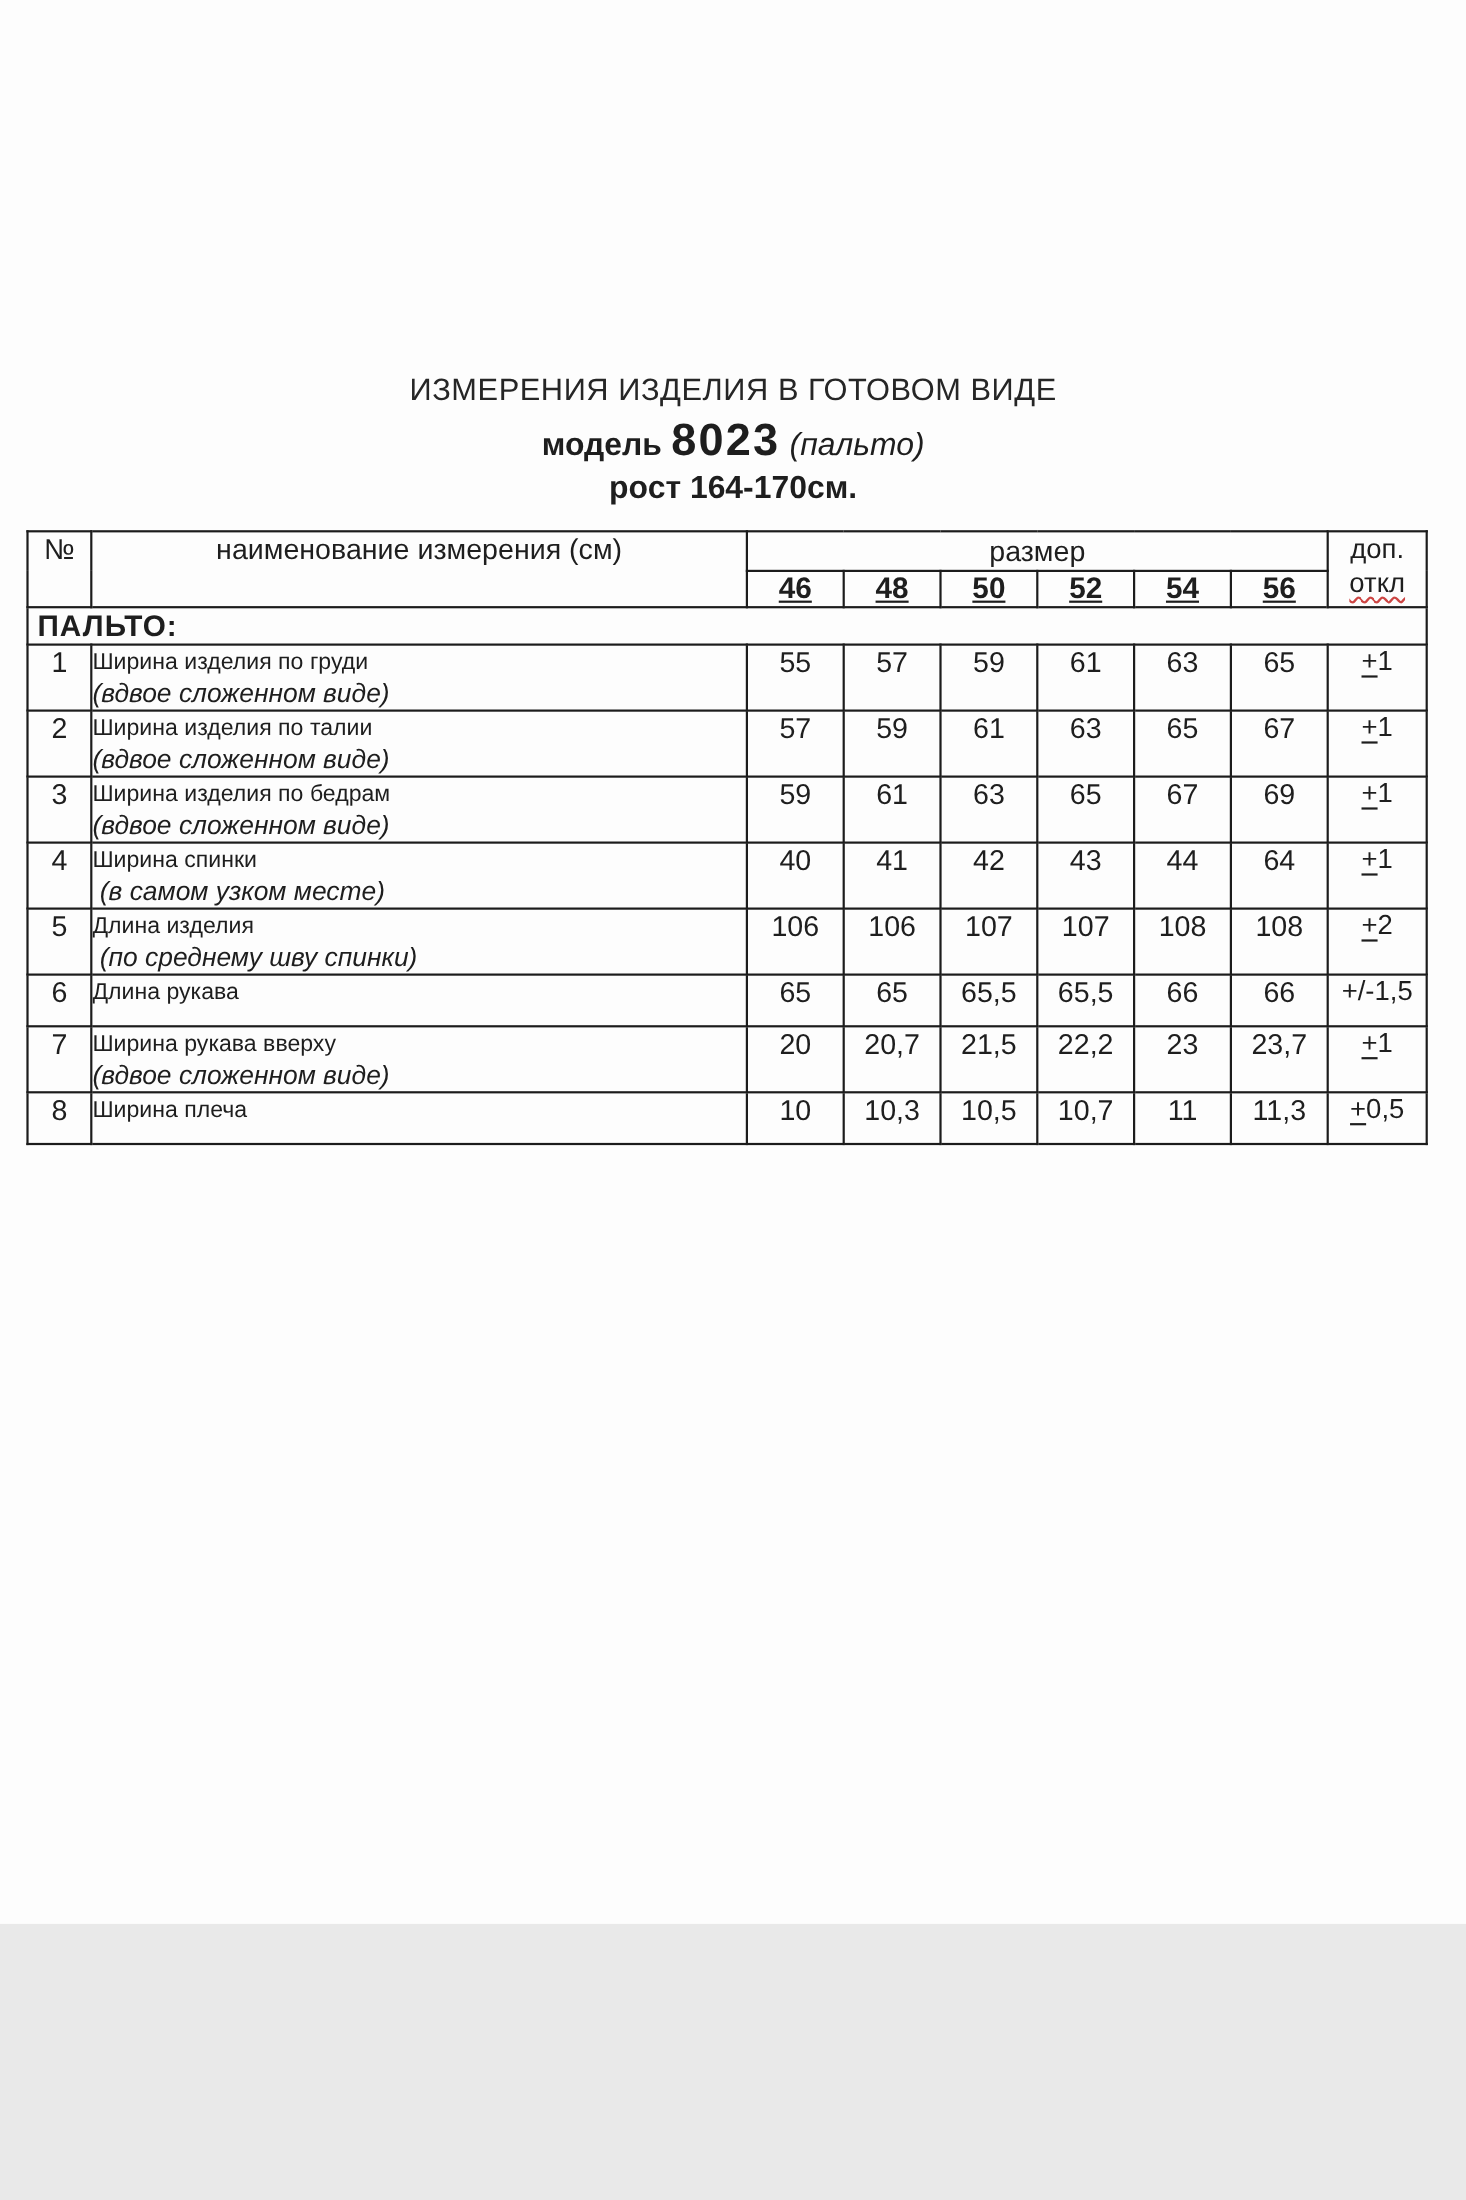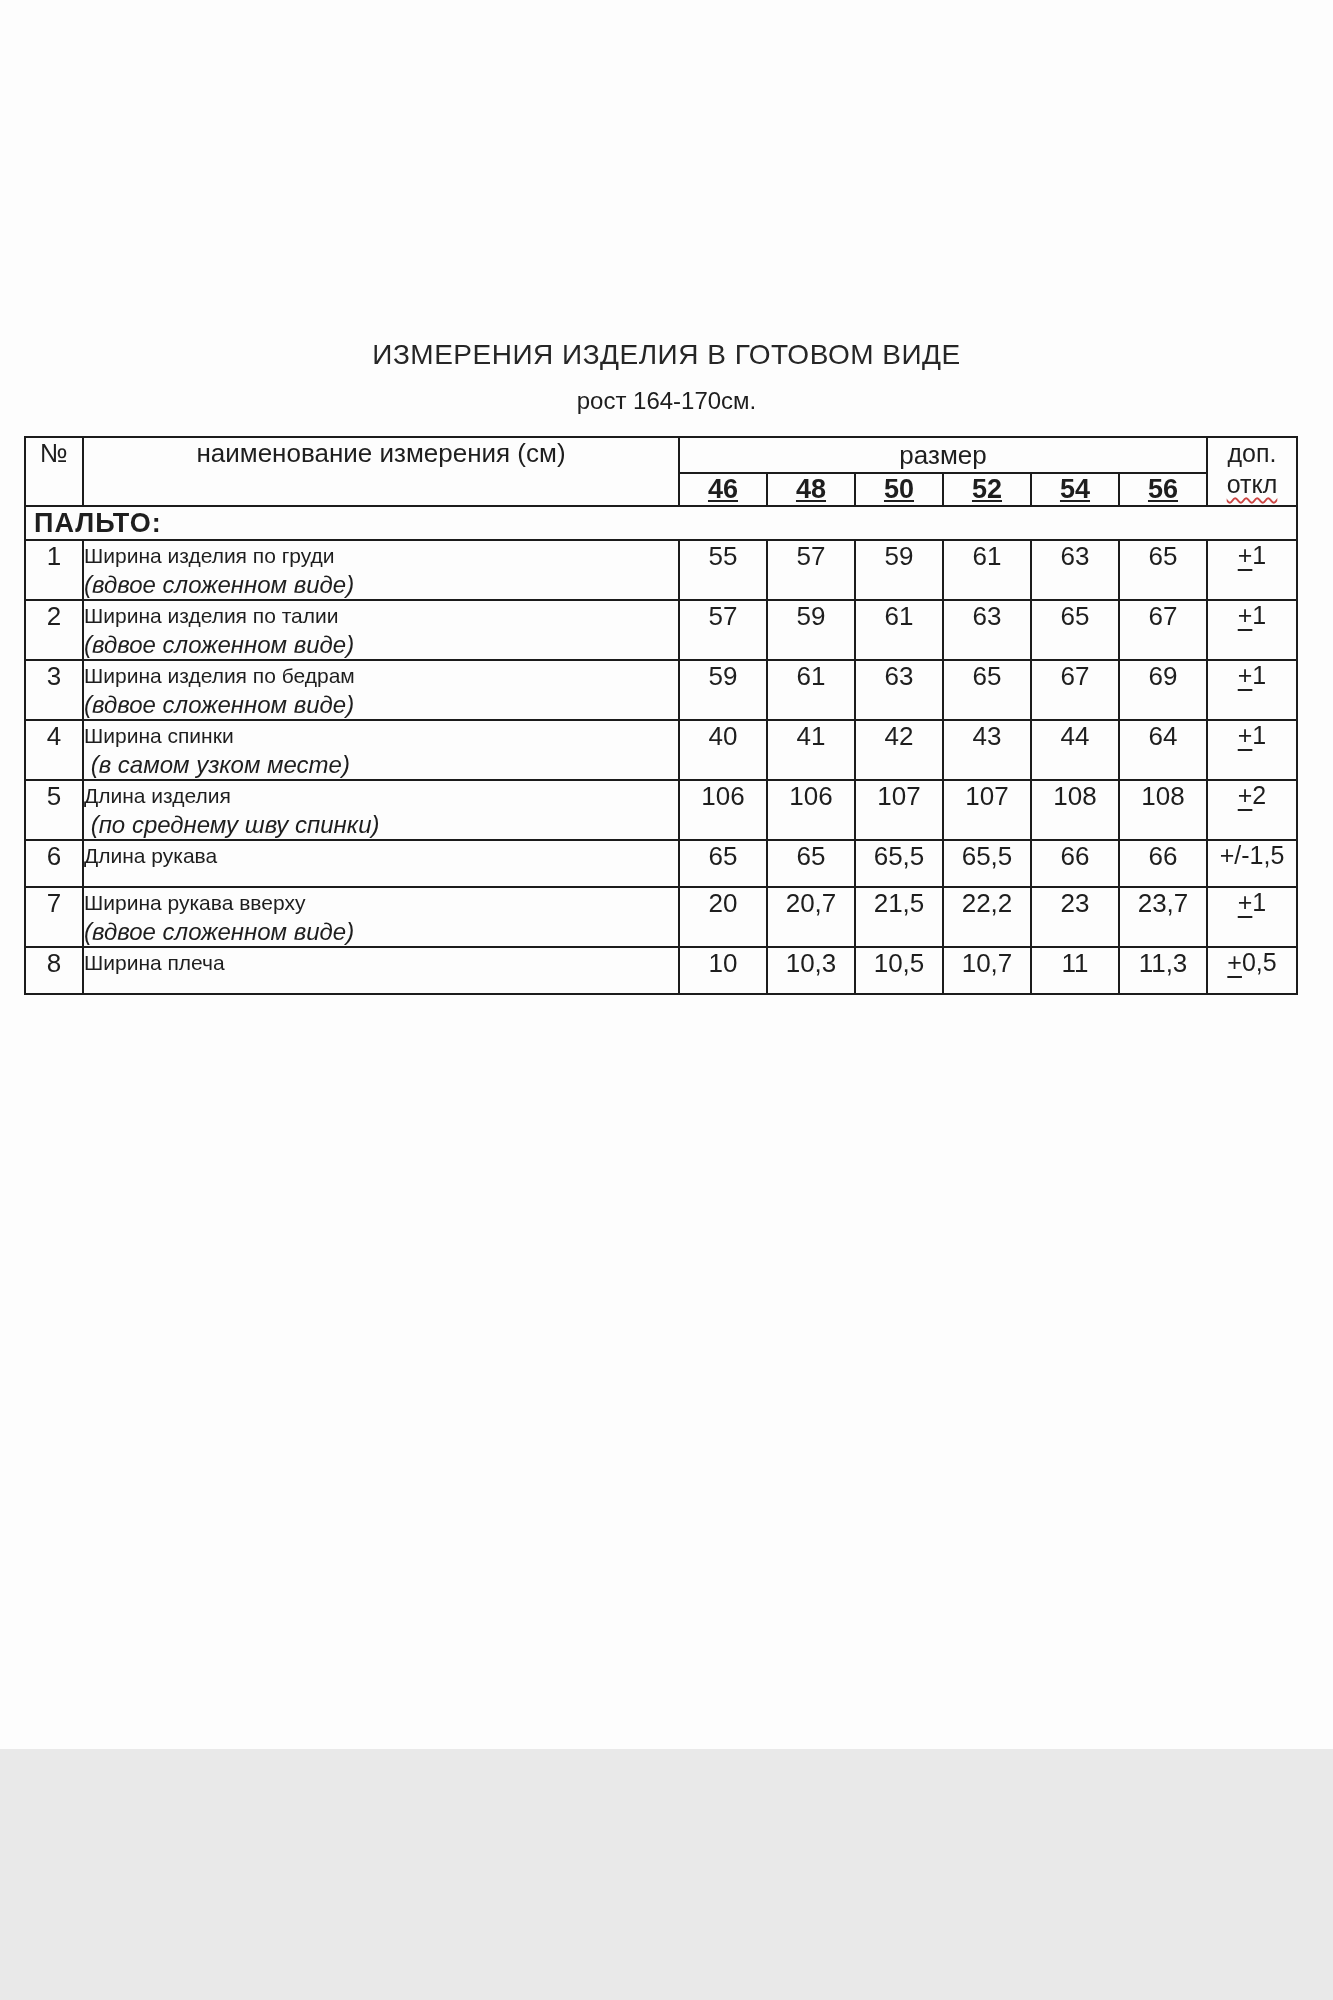--- a/index.html
+++ b/index.html
@@ -41,22 +41,23 @@
     letter-spacing: 2px;
     vertical-align: baseline;
     margin: 0 4px;
   }
   .model-kind {
     font-style: italic;
     font-size: 29px;
     vertical-align: baseline;
   }
   .doc-height-line {
-    margin-top: 20px;
-    font-size: 24px;
+    margin-top: 9px;
+    font-size: 29px;
+    font-weight: bold;
   }
   table.measure-table {
     margin: 23px 0 0 24px;
     width: 1272px;
     border-collapse: collapse;
     table-layout: fixed;
     background: #fdfdfd;
   }
   .measure-table th, .measure-table td {
     border: 2px solid #1c1c1c;
@@ -161,20 +162,25 @@
     text-underline-offset: 5px;
   }
 </style>
 </head>
 <body>
 
 <div class="page" style="--squiggle: #cc4543;">
 
   <div class="doc-header">
     <div class="doc-title">ИЗМЕРЕНИЯ ИЗДЕЛИЯ В ГОТОВОМ ВИДЕ</div>
+    <div class="doc-subtitle">
+      <span class="model-label">модель</span>
+      <span class="model-number">8023</span>
+      <span class="model-kind">(пальто)</span>
+    </div>
     <div class="doc-height-line">рост 164-170см.</div>
   </div>
 
   <table class="measure-table">
     <colgroup>
       <col style="width:58px">
       <col style="width:596px">
       <col style="width:88px">
         <col style="width:88px">
         <col style="width:88px">

